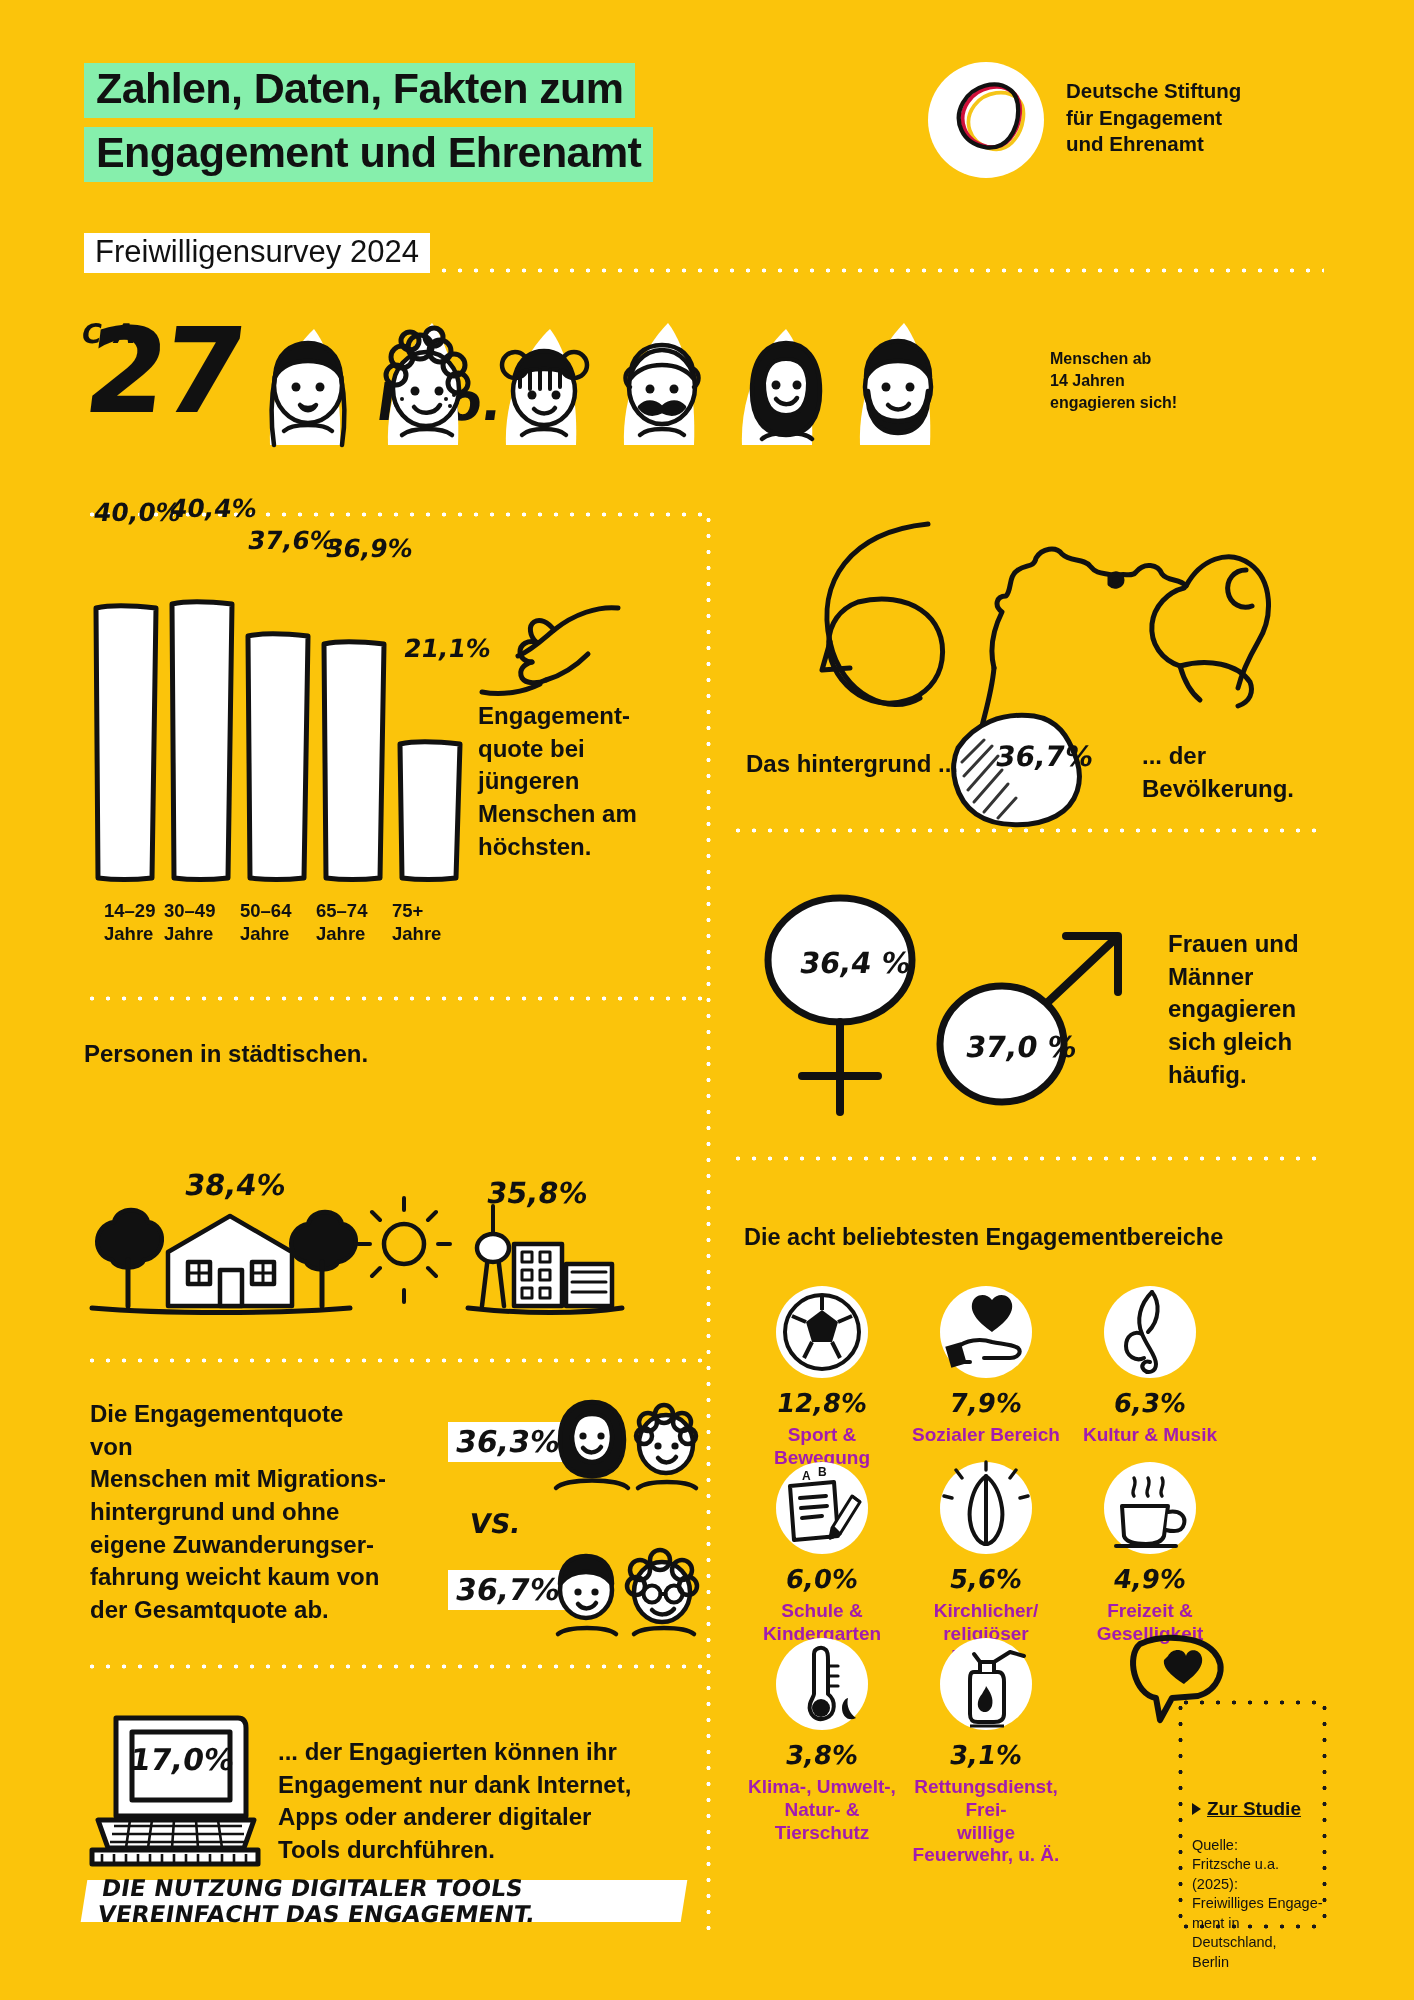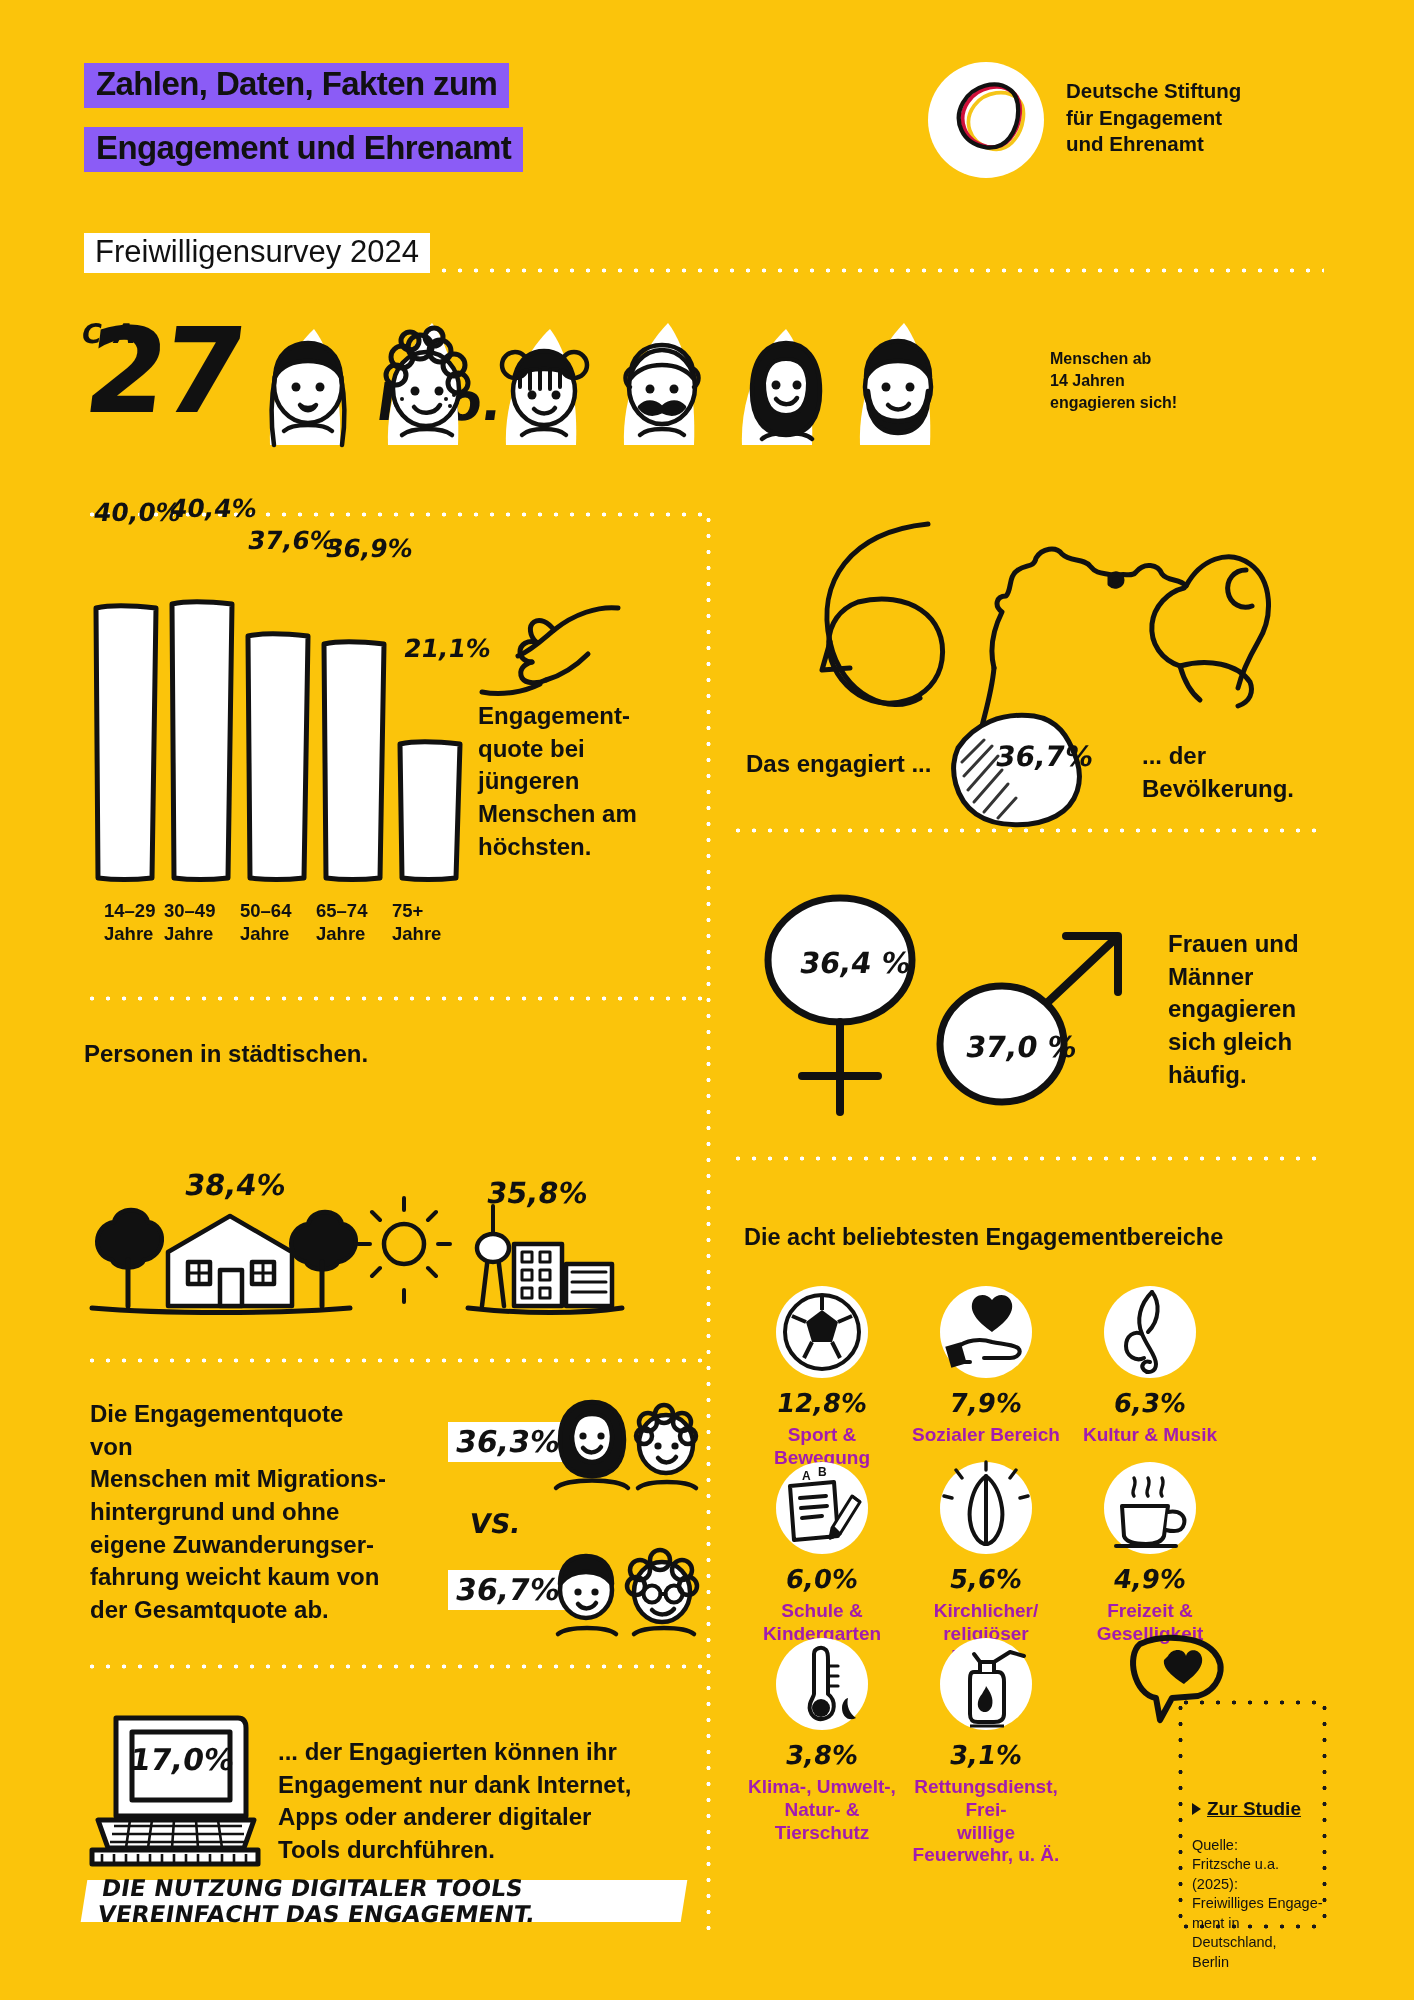--- a/index.html
+++ b/index.html
@@ -7,24 +7,24 @@
     width: 1414px; height: 2000px;
     background: #FBC40B;
     font-family: "Liberation Sans", sans-serif;
     overflow: hidden;
   }
   .page { position: relative; width: 1414px; height: 2000px; background: #FBC40B; }
 
   
   .title-line {
     display: inline-block;
-    background: #8b5cf6;
+    background: #86efac;
     color: #111111;
     font-weight: bold;
-    font-size: 33px;
+    font-size: 43px;
     letter-spacing: -0.6px;
     padding: 4px 12px 8px 12px;
     line-height: 1.0;
     white-space: nowrap;
   }
   #title1 { position: absolute; left: 84px; top: 63px; }
   #title2 { position: absolute; left: 84px; top: 127px; }
   .subtitle-line {
     position: absolute; left: 84px; top: 233px;
     display: inline-block;
@@ -343,21 +343,21 @@
           <path d="M26 70 L 54 40"></path>
           <path d="M30 84 L 60 50"></path>
         <path d="M36 96 L 64 64"></path>
           <path d="M46 106 L 70 78"></path>
           <path d="M60 112 L 78 92"></path>
       </g>
     </svg>
   </div>
   <div class="hand" style="position:absolute; left:996px; top:740px; font-size:28px;">36,7%</div>
 
-  <div class="copy" style="position:absolute; left:746px; top:748px;">Das engagiert ...</div>
+  <div class="copy" style="position:absolute; left:746px; top:748px;">Das hintergrund ...</div>
   <div class="copy" style="position:absolute; left:1142px; top:740px;">
     <div>... der</div>
     <div>Bevölkerung.</div>
   </div>
 
   <div class="blk" style="left:736px; top:900px;">
     <svg width="420" height="240" viewBox="0 0 420 240">
 
       <g fill="#fff" stroke="#111" stroke-width="7" stroke-linecap="round" stroke-linejoin="round">
         <ellipse cx="104" cy="60" rx="72" ry="62"></ellipse>

